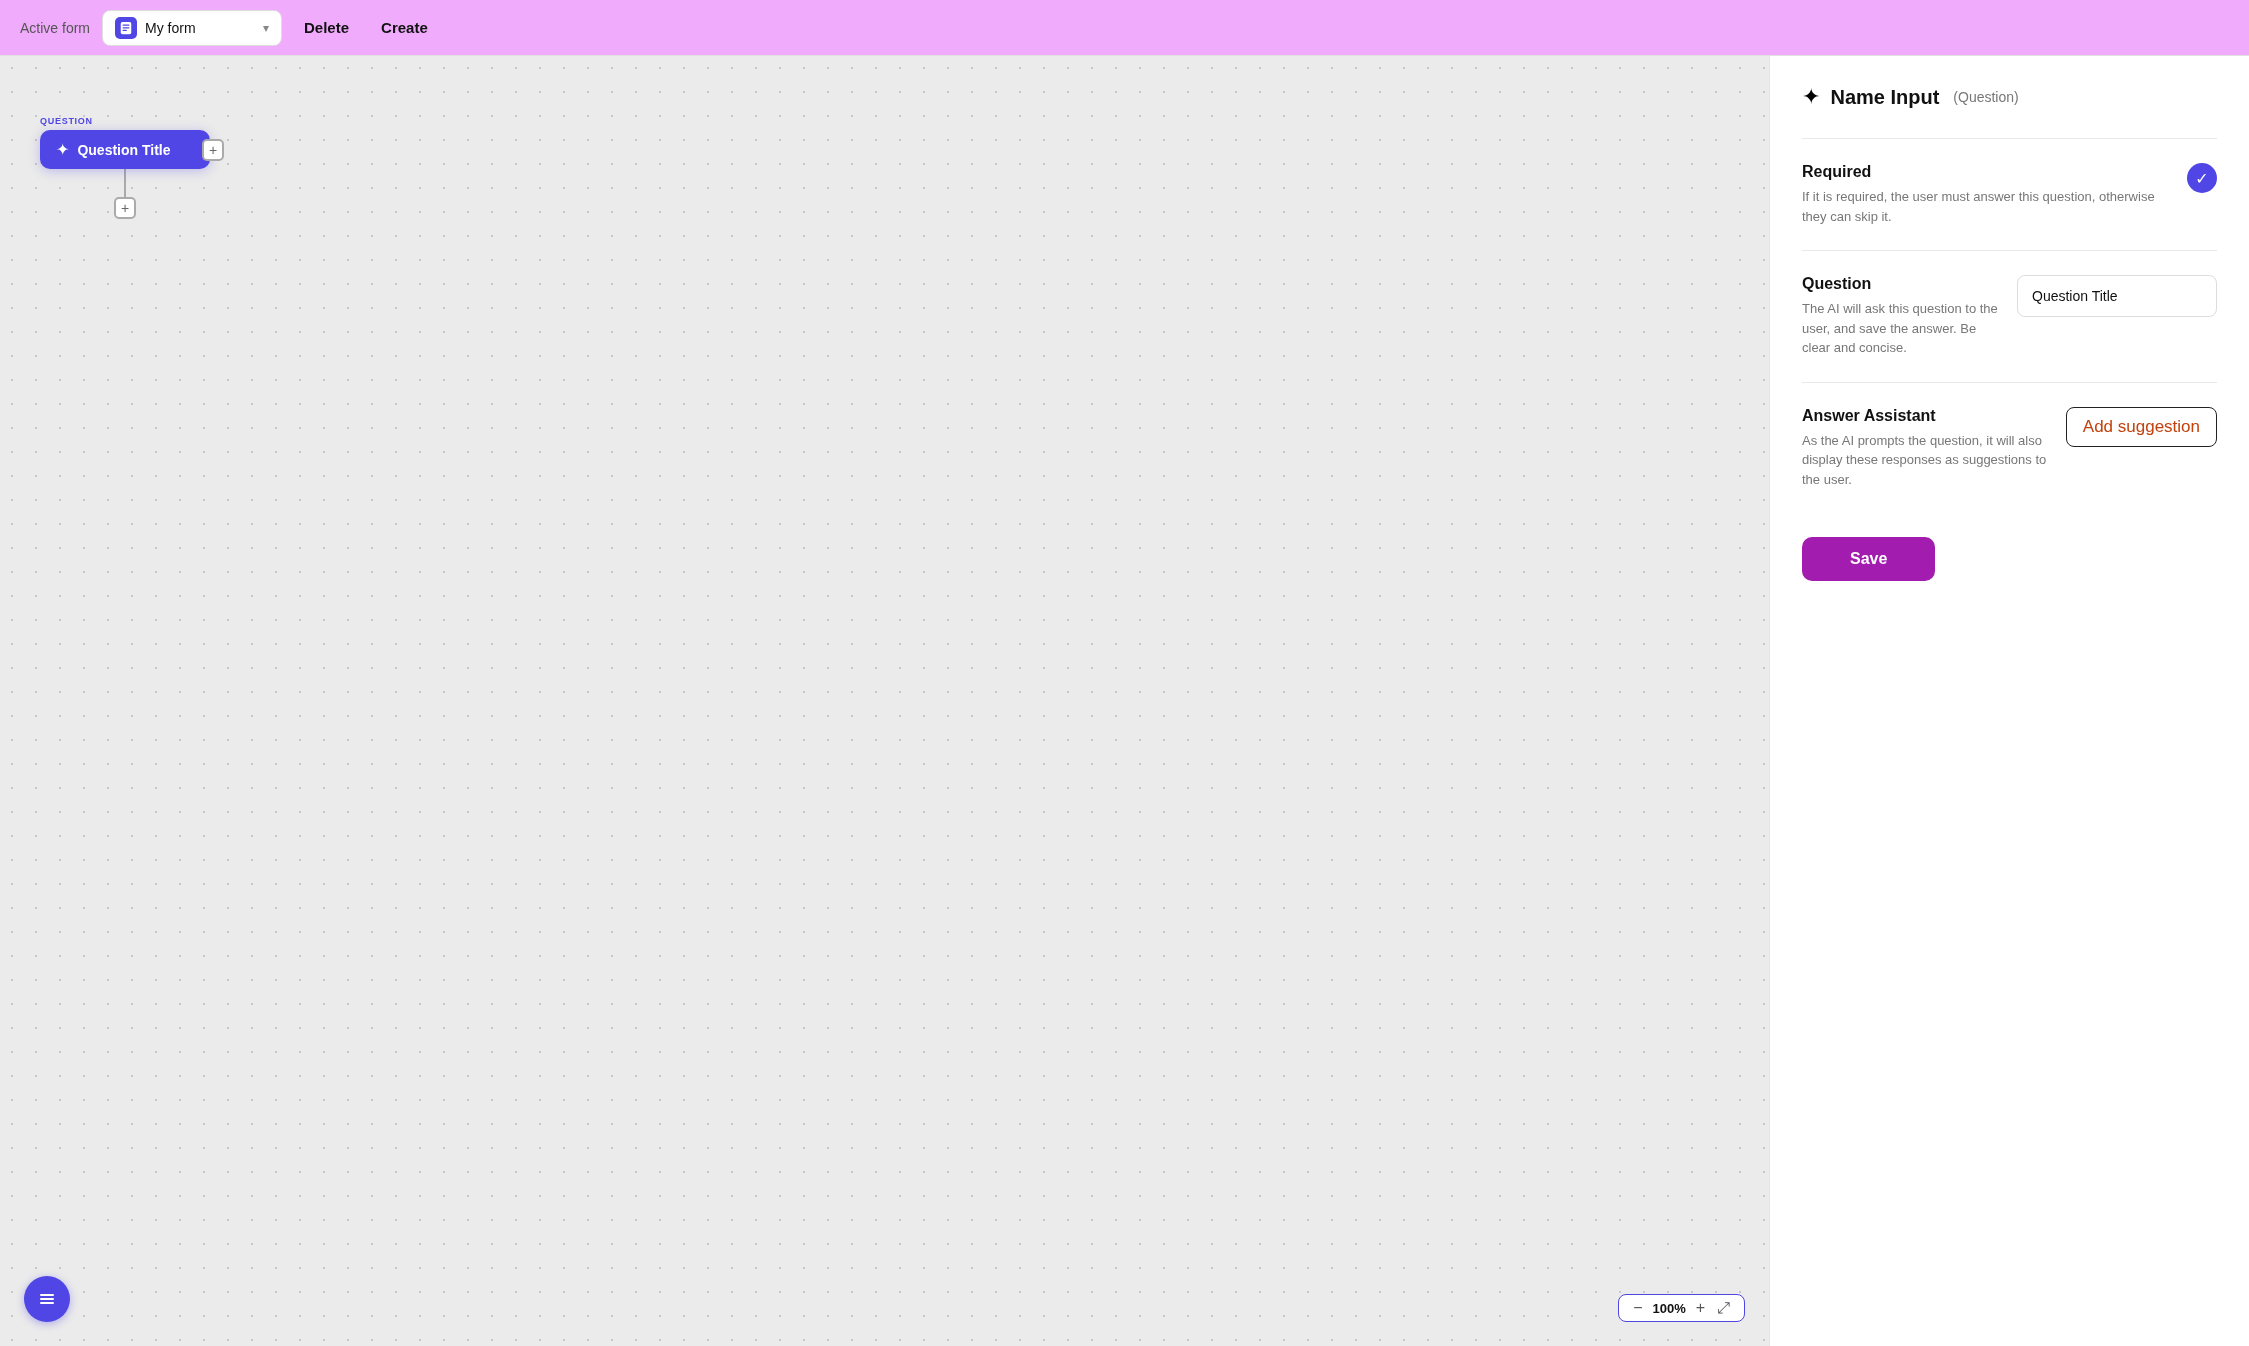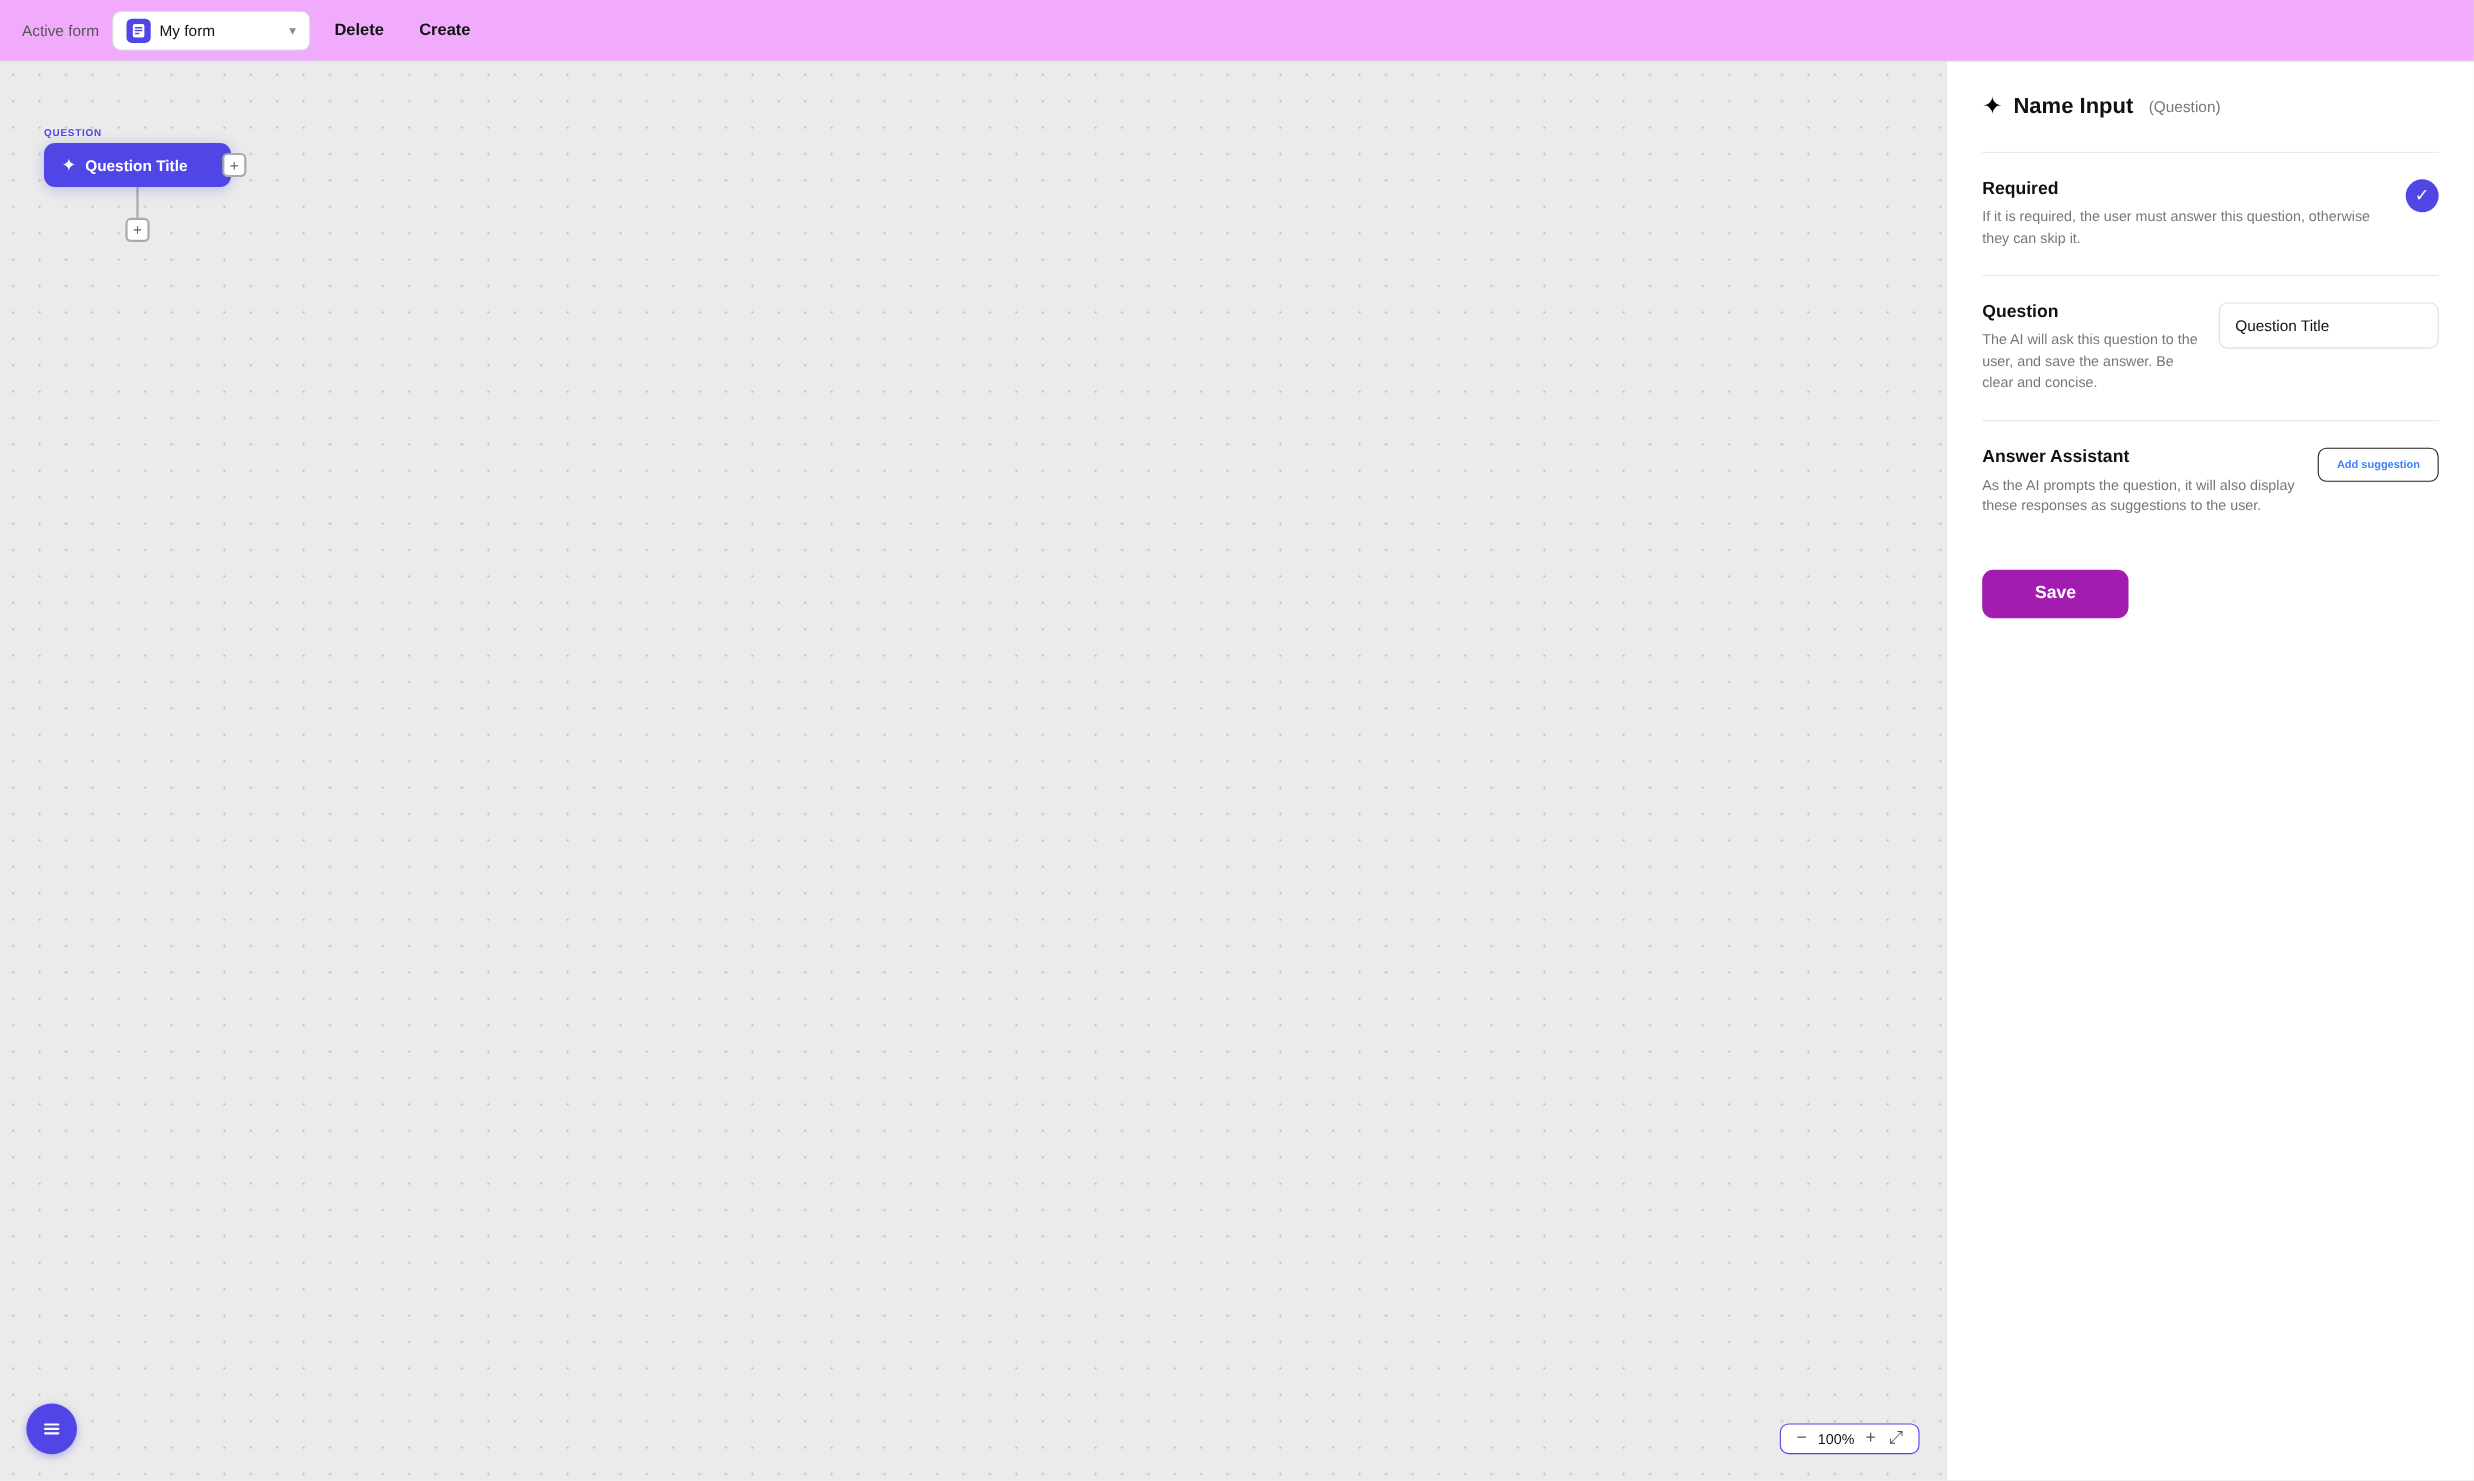--- a/index.html
+++ b/index.html
@@ -86,21 +86,21 @@
     .zoom-controls {
       position: absolute; bottom: 24px; right: 24px;
       display: flex; align-items: center; gap: 8px;
       background: #fff; border: 1.5px solid #4f46e5; border-radius: 8px;
       padding: 5px 12px; font-size: 14px; font-weight: 500;
     }
     .zoom-btn {
       background: none; border: none; cursor: pointer;
       color: #555; font-size: 16px; line-height: 1; padding: 0 2px;
     }
-    .zoom-value { color: #111; font-size: 13px; font-weight: 400; min-width: 32px; text-align: center; }
+    .zoom-value { color: #111; font-size: 13px; font-weight: 700; min-width: 32px; text-align: center; }
 
     
     .fab {
       position: absolute; bottom: 24px; left: 24px;
       width: 46px; height: 46px; border-radius: 50%;
       background: #4f46e5; display: flex; align-items: center; justify-content: center;
       cursor: pointer; color: white; font-size: 20px;
       box-shadow: 0 2px 8px rgba(79,70,229,0.4);
     }
 
@@ -140,22 +140,22 @@
     
     .question-input {
       width: 100%; border: 1px solid #ddd; border-radius: 8px;
       padding: 12px 14px; font-size: 14px; color: #111;
       outline: none; margin-top: 4px;
     }
 
     
     .add-suggestion-btn {
       border: 1.5px solid #222; background: none; border-radius: 8px;
-      padding: 9px 16px; font-size: 10px; font-weight: 700; cursor: pointer;
-      color: #3b82f6; white-space: nowrap; flex-shrink: 0;
+      padding: 9px 16px; font-size: 17px; font-weight: 400; cursor: pointer;
+      color: #c2410c; white-space: nowrap; flex-shrink: 0;
     }
 
     
     .save-btn {
       background: #a21caf; color: white; border: none;
       border-radius: 10px; padding: 13px 48px;
       font-size: 16px; font-weight: 600; cursor: pointer;
       margin-top: 8px;
     }
 

